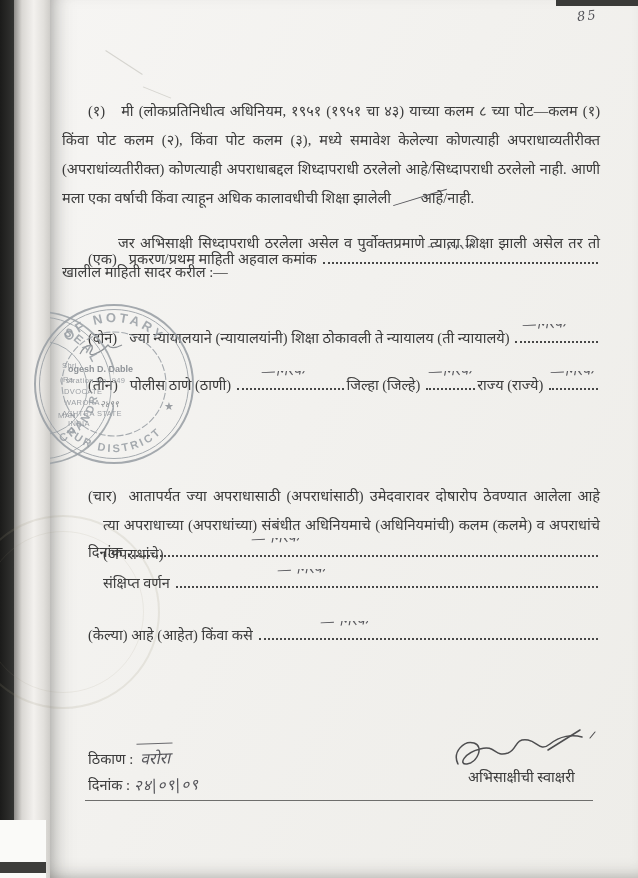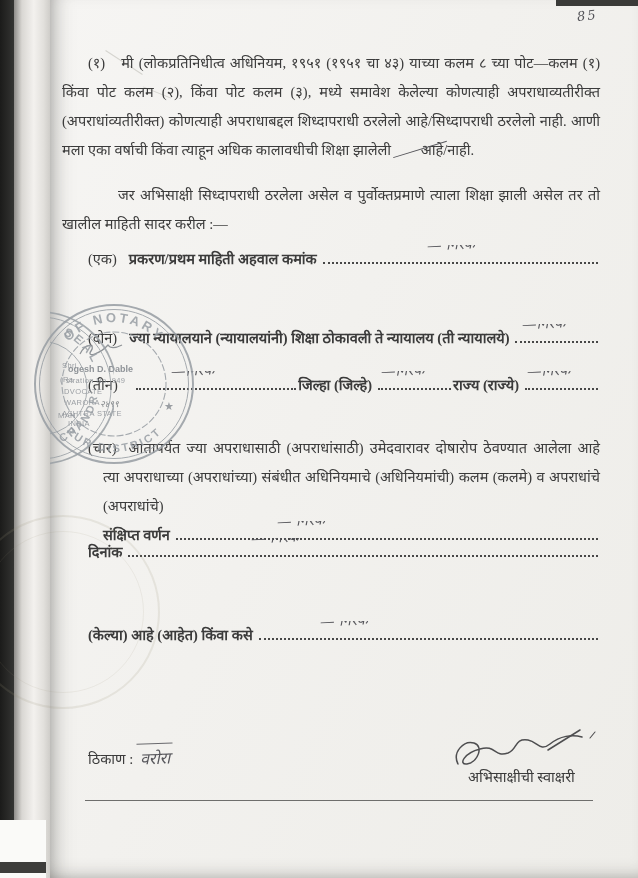--- a/index.html
+++ b/index.html
@@ -18,30 +18,30 @@
   .corner-under { position:absolute; left:0; top:820px; width:46px; height:58px; background:#fafaf8; }
   .corner-bar { position:absolute; left:0; top:862px; width:46px; height:11px; background:#3d3d3b; }
   .crease { position:absolute; border-top:1px solid #d2d0cb; opacity:.9; }
   .c1 { left:52px; top:62px; width:44px; transform:rotate(33deg); }
   .c2 { left:92px; top:92px; width:30px; transform:rotate(22deg); }
 
   .page-number { position:absolute; right:40px; top:8px; color:#8d8d8b; font-size:13px;
     font-family:"DejaVu Sans", sans-serif; letter-spacing:2px; transform:rotate(-6deg); }
 
   .block { position:absolute; left:62px; right:38px; font-size:14.5px; line-height:29px; color:#3b3b3b; }
-  .justify { text-align:justify; }
+  .justify { text-align:justify;margin-top:48px; }
   .plabel { margin-right:16px; }
   .ilabel { margin-right:12px; flex:0 0 auto;text-align:right; }
   .p1 { text-indent:26px; }
   .p2 { text-indent:56px; }
   .indent26 { margin-left:26px; }
   .hang15 { padding-left:15px; text-indent:-15px; }
 
   .row { display:flex; align-items:baseline; overflow:hidden; }
-  .itext { flex:0 0 auto; white-space:nowrap;font-weight:bold; }
+  .itext { flex:0 0 auto; white-space:nowrap; }
   .dotline { flex:1 1 auto; min-width:34px; border-bottom:2px dotted #474747; position:relative; height:.95em; margin:0 2px 4px 6px; }
   .nil { position:absolute; top:-1.25em; white-space:nowrap; font-size:14.5px; color:#55555a;
     font-family:"DejaVu Serif", serif; font-style:italic; transform:rotate(-3deg); }
 
   .struck { position:relative; display:inline-block; }
   .struck::after { content:""; position:absolute; left:-3px; right:-4px; top:46%;
     border-top:1.6px solid #55555a; transform:rotate(-17deg); }
 
   .footer-left .fline { height:28px; }
   .hw { font-family:"DejaVu Serif", serif; font-style:italic; color:#55555a; }
@@ -95,20 +95,21 @@
   <div class="block row indent26" style="top:324px">
     <span class="ilabel">(दोन)</span>
     <span class="itext">ज्या न्यायालयाने (न्यायालयांनी) शिक्षा ठोकावली ते न्यायालय (ती न्यायालये)</span>
     <span class="dotline">
         <span class="nil" style="left:8%">—निरंक—</span>
       </span>
   </div>
 
   <div class="block row indent26" style="top:371px">
     <span class="ilabel">(तीन)</span>
+    <span class="itext">पोलीस ठाणे (ठाणी)</span>
     <span class="dotline" style="flex-grow:2.2">
         <span class="nil" style="left:22%">—निरंक—</span>
       </span>
     <span class="itext">जिल्हा (जिल्हे)</span>
     <span class="dotline" style="flex-grow:1">
         <span class="nil" style="left:4%">—निरंक—</span>
       </span>
     <span class="itext">राज्य (राज्ये)</span>
     <span class="dotline" style="flex-grow:1">
         <span class="nil" style="left:2%">—निरंक—</span>
@@ -141,20 +142,22 @@
       <span class="itext">(केल्या) आहे (आहेत) किंवा कसे</span>
       <span class="dotline">
           <span class="nil" style="left:18%">— निरंक —</span>
         </span>
     </div>
   </div>
 
   <div class="block footer-left" style="top:743px; left:88px">
     <div class="fline"><span>ठिकाण :</span>
       <span class="hw hw-place">वरोरा</span></div>
+    <div class="fline"><span>दिनांक :</span>
+      <span class="hw hw-date">२४|०९|०९</span></div>
   </div>
 
   <svg class="sig-svg" width="152" height="52" viewBox="0 0 152 52">
     <g fill="none" stroke="#4e4e50" stroke-width="1.5" stroke-linecap="round">
       <path d="M10,40 C4,28 16,16 26,19 C36,22 30,38 19,40 C10,41 16,29 32,25 C48,20 46,34 60,29 C70,25 66,14 80,16 C90,18 92,28 102,20 C112,12 124,10 134,13"></path>
       <path d="M100,26 L132,6"></path>
       <path d="M142,14 l5,-6" stroke-width="1.1"></path>
     </g>
   </svg>
   <div class="sig-label">अभिसाक्षीची स्वाक्षरी</div>

